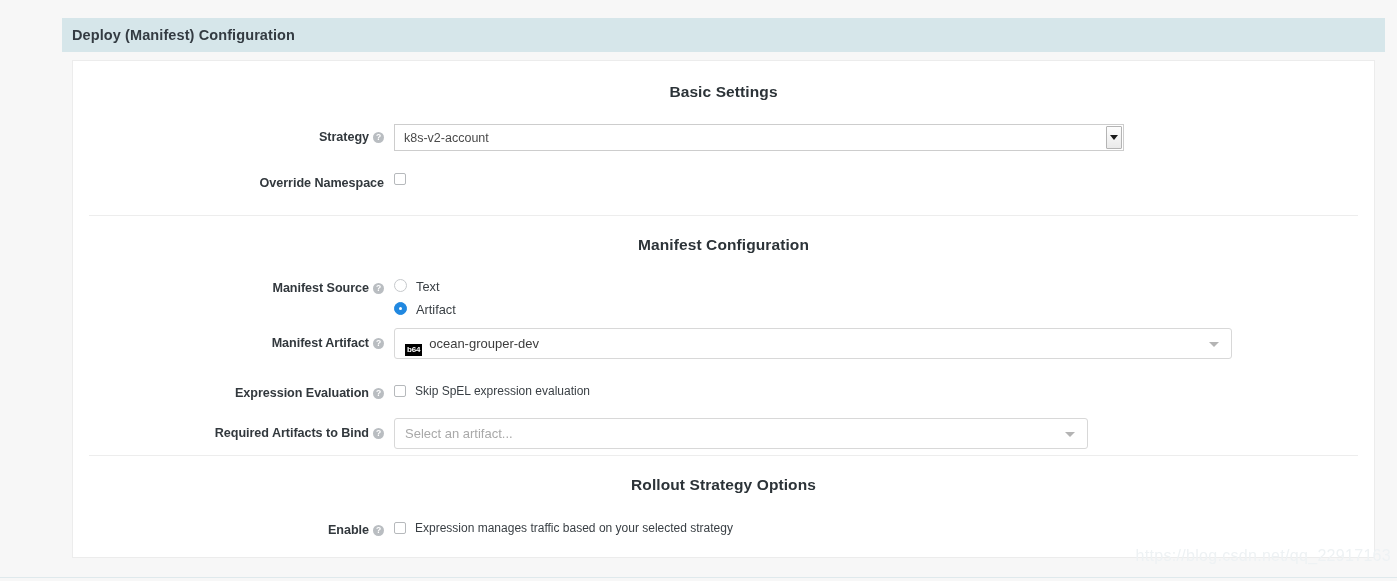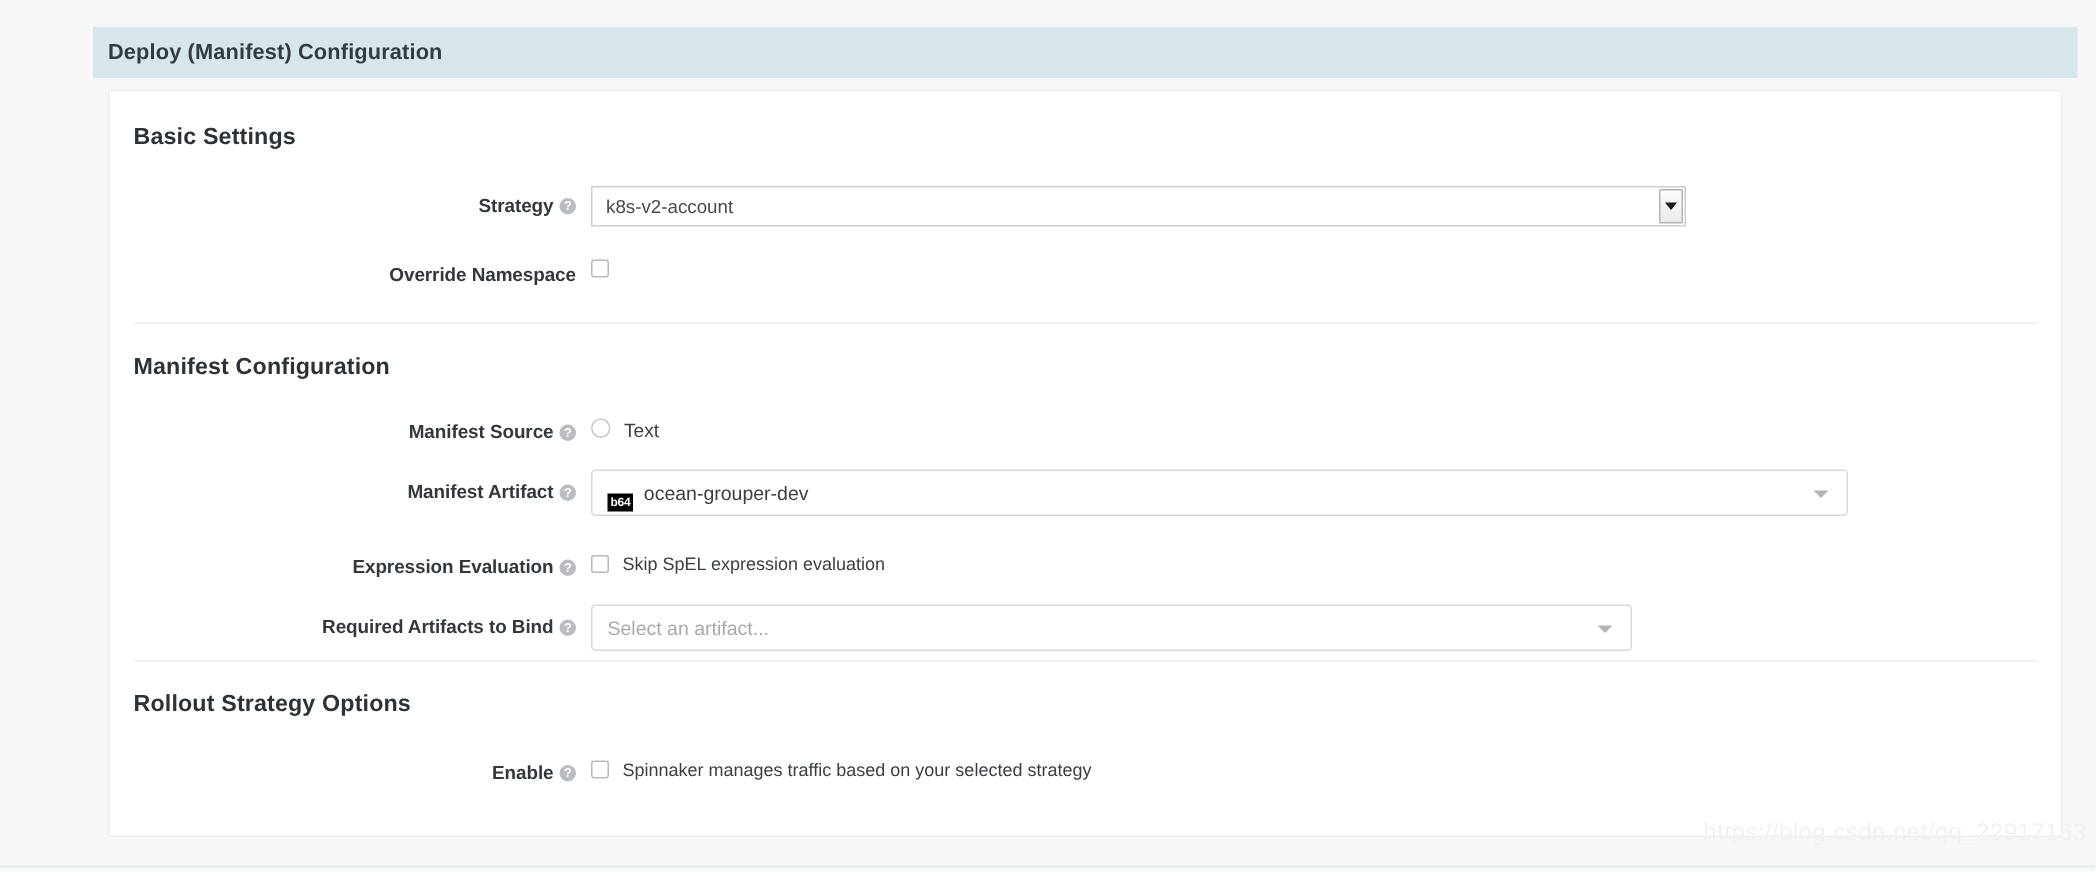--- a/index.html
+++ b/index.html
@@ -56,20 +56,21 @@
   }
 
   
   .section { position: relative; }
   .section-title {
     font-size: 15.5px;
     font-weight: bold;
     color: #2c3338;
     margin: 0 0 22px 0;
     letter-spacing: 0.1px;
+    text-align: center;
   }
   .divider {
     border-top: 1px solid #ededed;
     margin: 0;
   }
 
   
   .form-row {
     display: flex;
     align-items: flex-start;
@@ -313,20 +314,24 @@
 
         <div class="form-row" style="margin-bottom:10px;">
           <div class="form-label" style="padding-top:3px;">
             <span>Manifest Source</span><span class="help-icon">?</span>
           </div>
           <div class="form-control" style="padding-top:3px;">
             <div class="radio-line">
               <span class="radio"></span>
               <span class="radio-label">Text</span>
             </div>
+            <div class="radio-line" style="margin-bottom:0;">
+              <span class="radio checked"></span>
+              <span class="radio-label">Artifact</span>
+            </div>
           </div>
         </div>
 
         <div class="form-row" style="margin-bottom:20px;">
           <div class="form-label" style="padding-top:7px;">
             <span>Manifest Artifact</span><span class="help-icon">?</span>
           </div>
           <div class="form-control">
             <div class="fancy-select w-artifact">
               <span class="kind-badge">b64</span>
@@ -366,21 +371,21 @@
       <div class="section" style="padding-top:20px;">
         <div class="section-title">Rollout Strategy Options</div>
 
         <div class="form-row">
           <div class="form-label">
             <span>Enable</span><span class="help-icon">?</span>
           </div>
           <div class="form-control">
             <div class="cb-line">
               <span class="checkbox"></span>
-              <span class="cb-label">Spinnaker manages traffic based on your selected strategy</span>
+              <span class="cb-label">Expression manages traffic based on your selected strategy</span>
             </div>
           </div>
         </div>
       </div>
 
     </div>
   </div>
 
   <div class="watermark">https://blog.csdn.net/qq_22917163</div>
   <div class="bottom-rule"></div>

